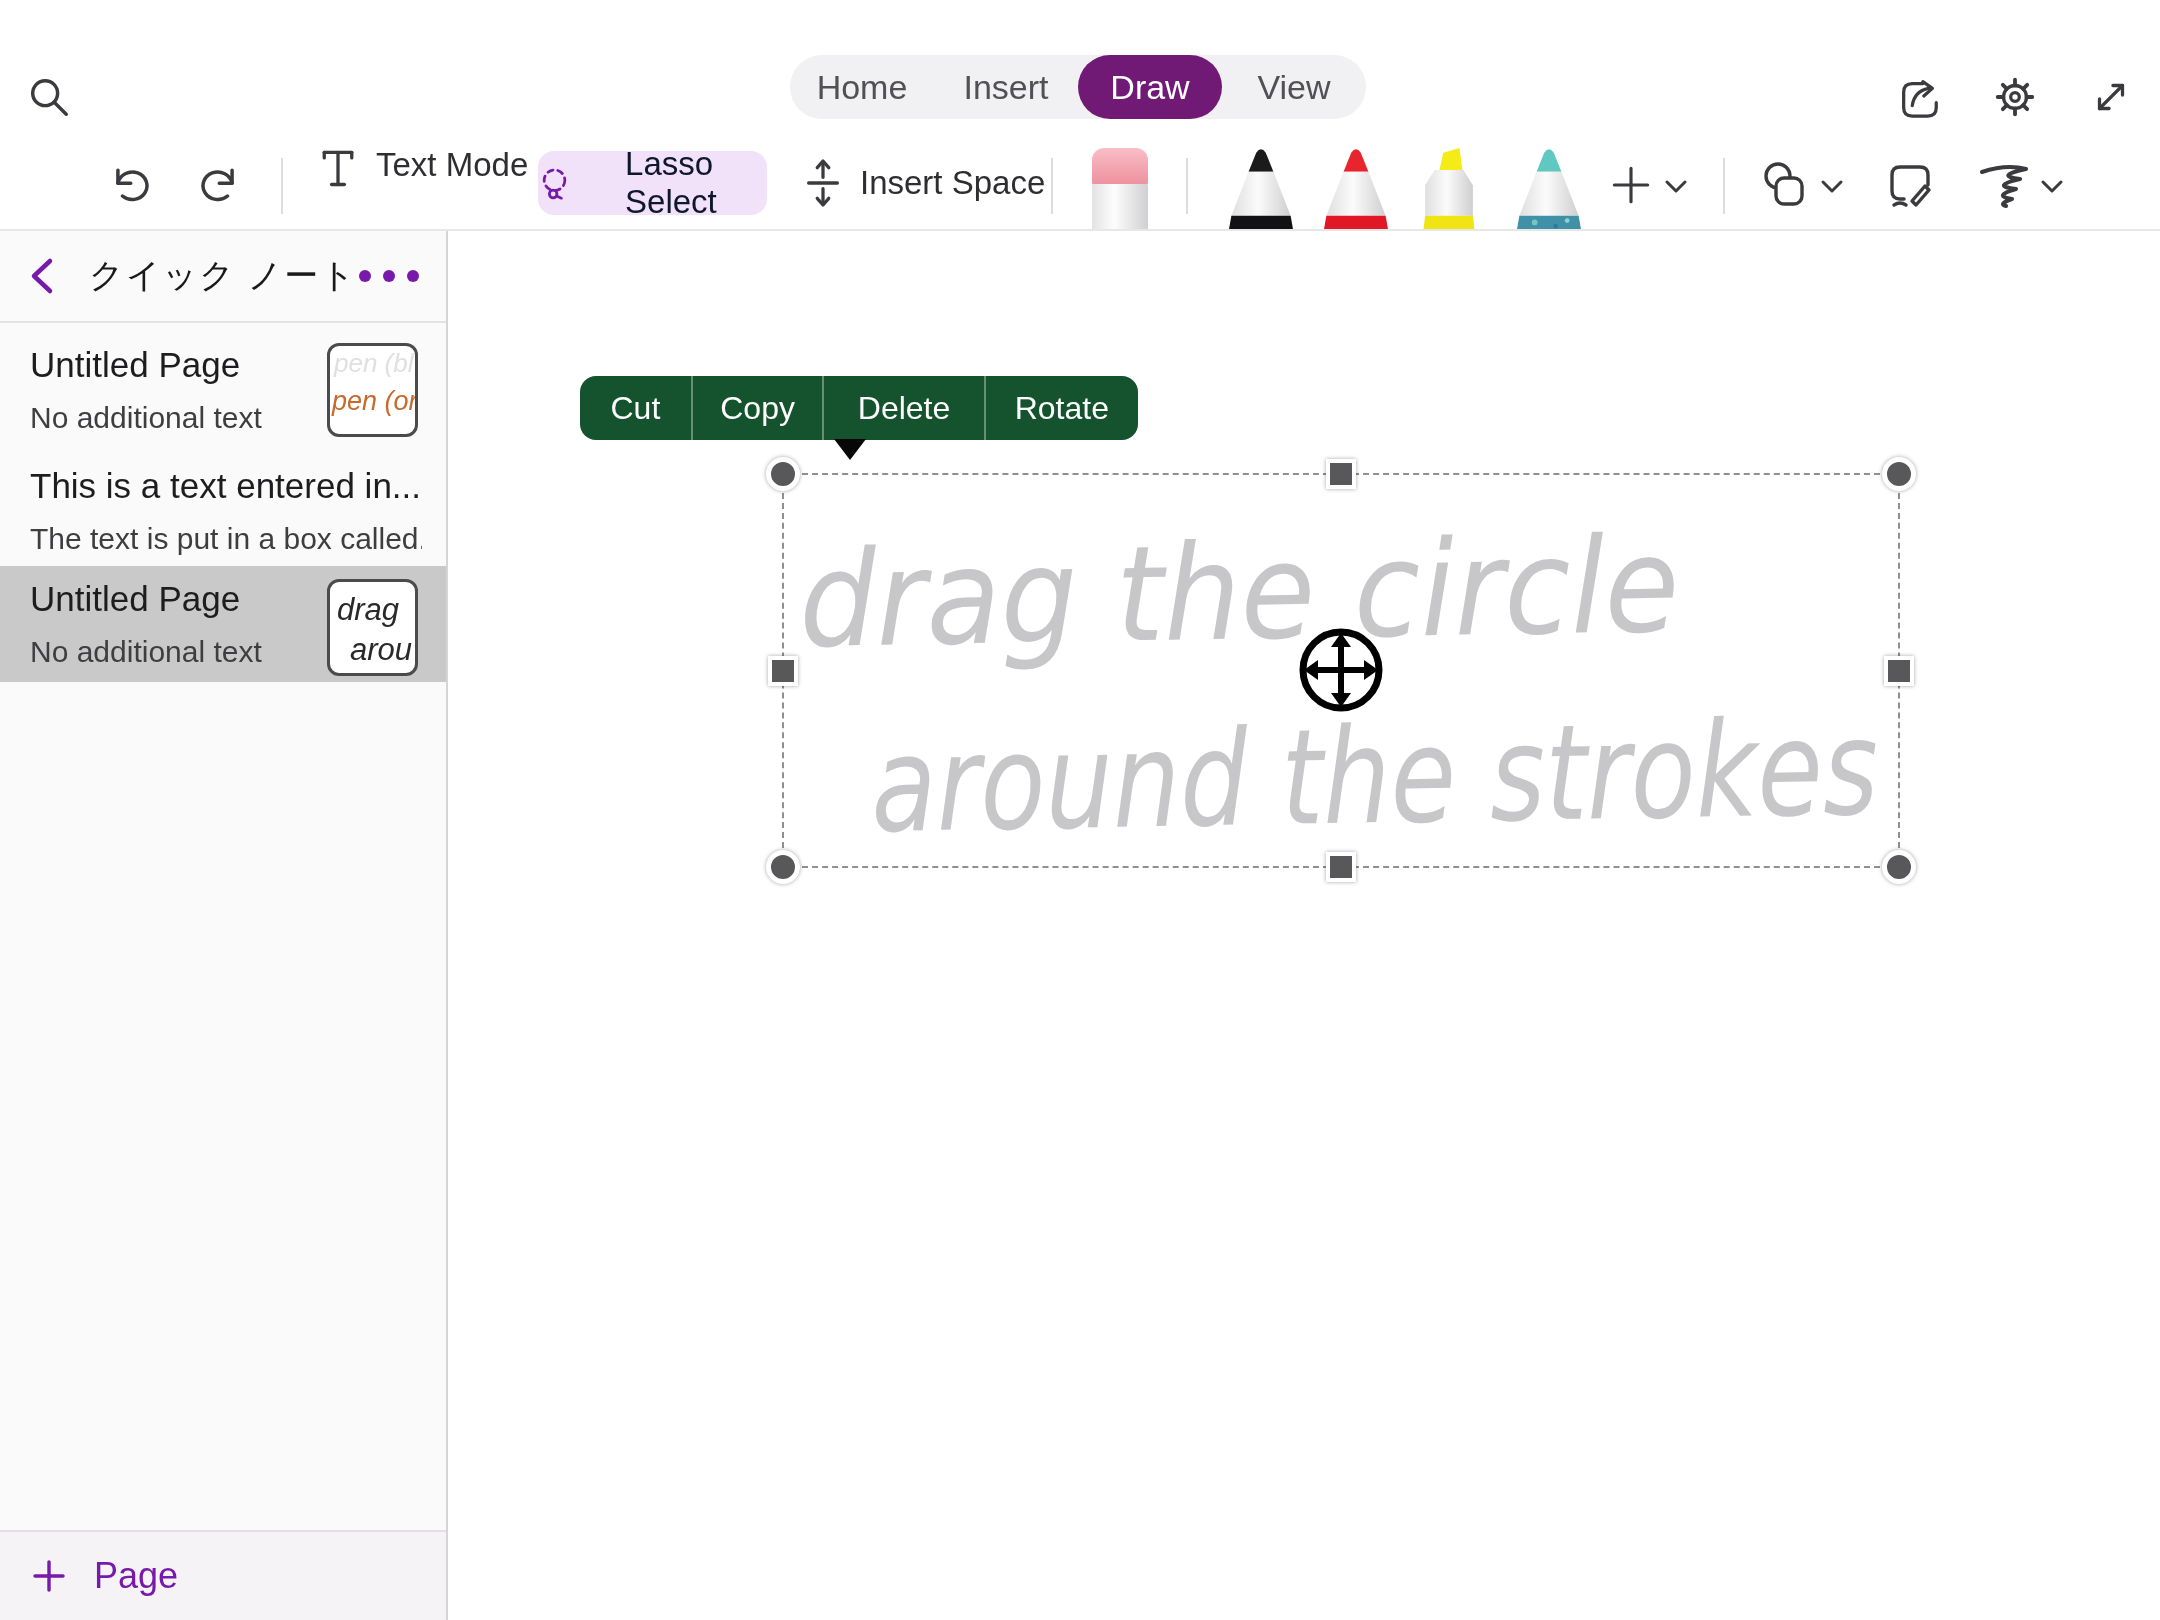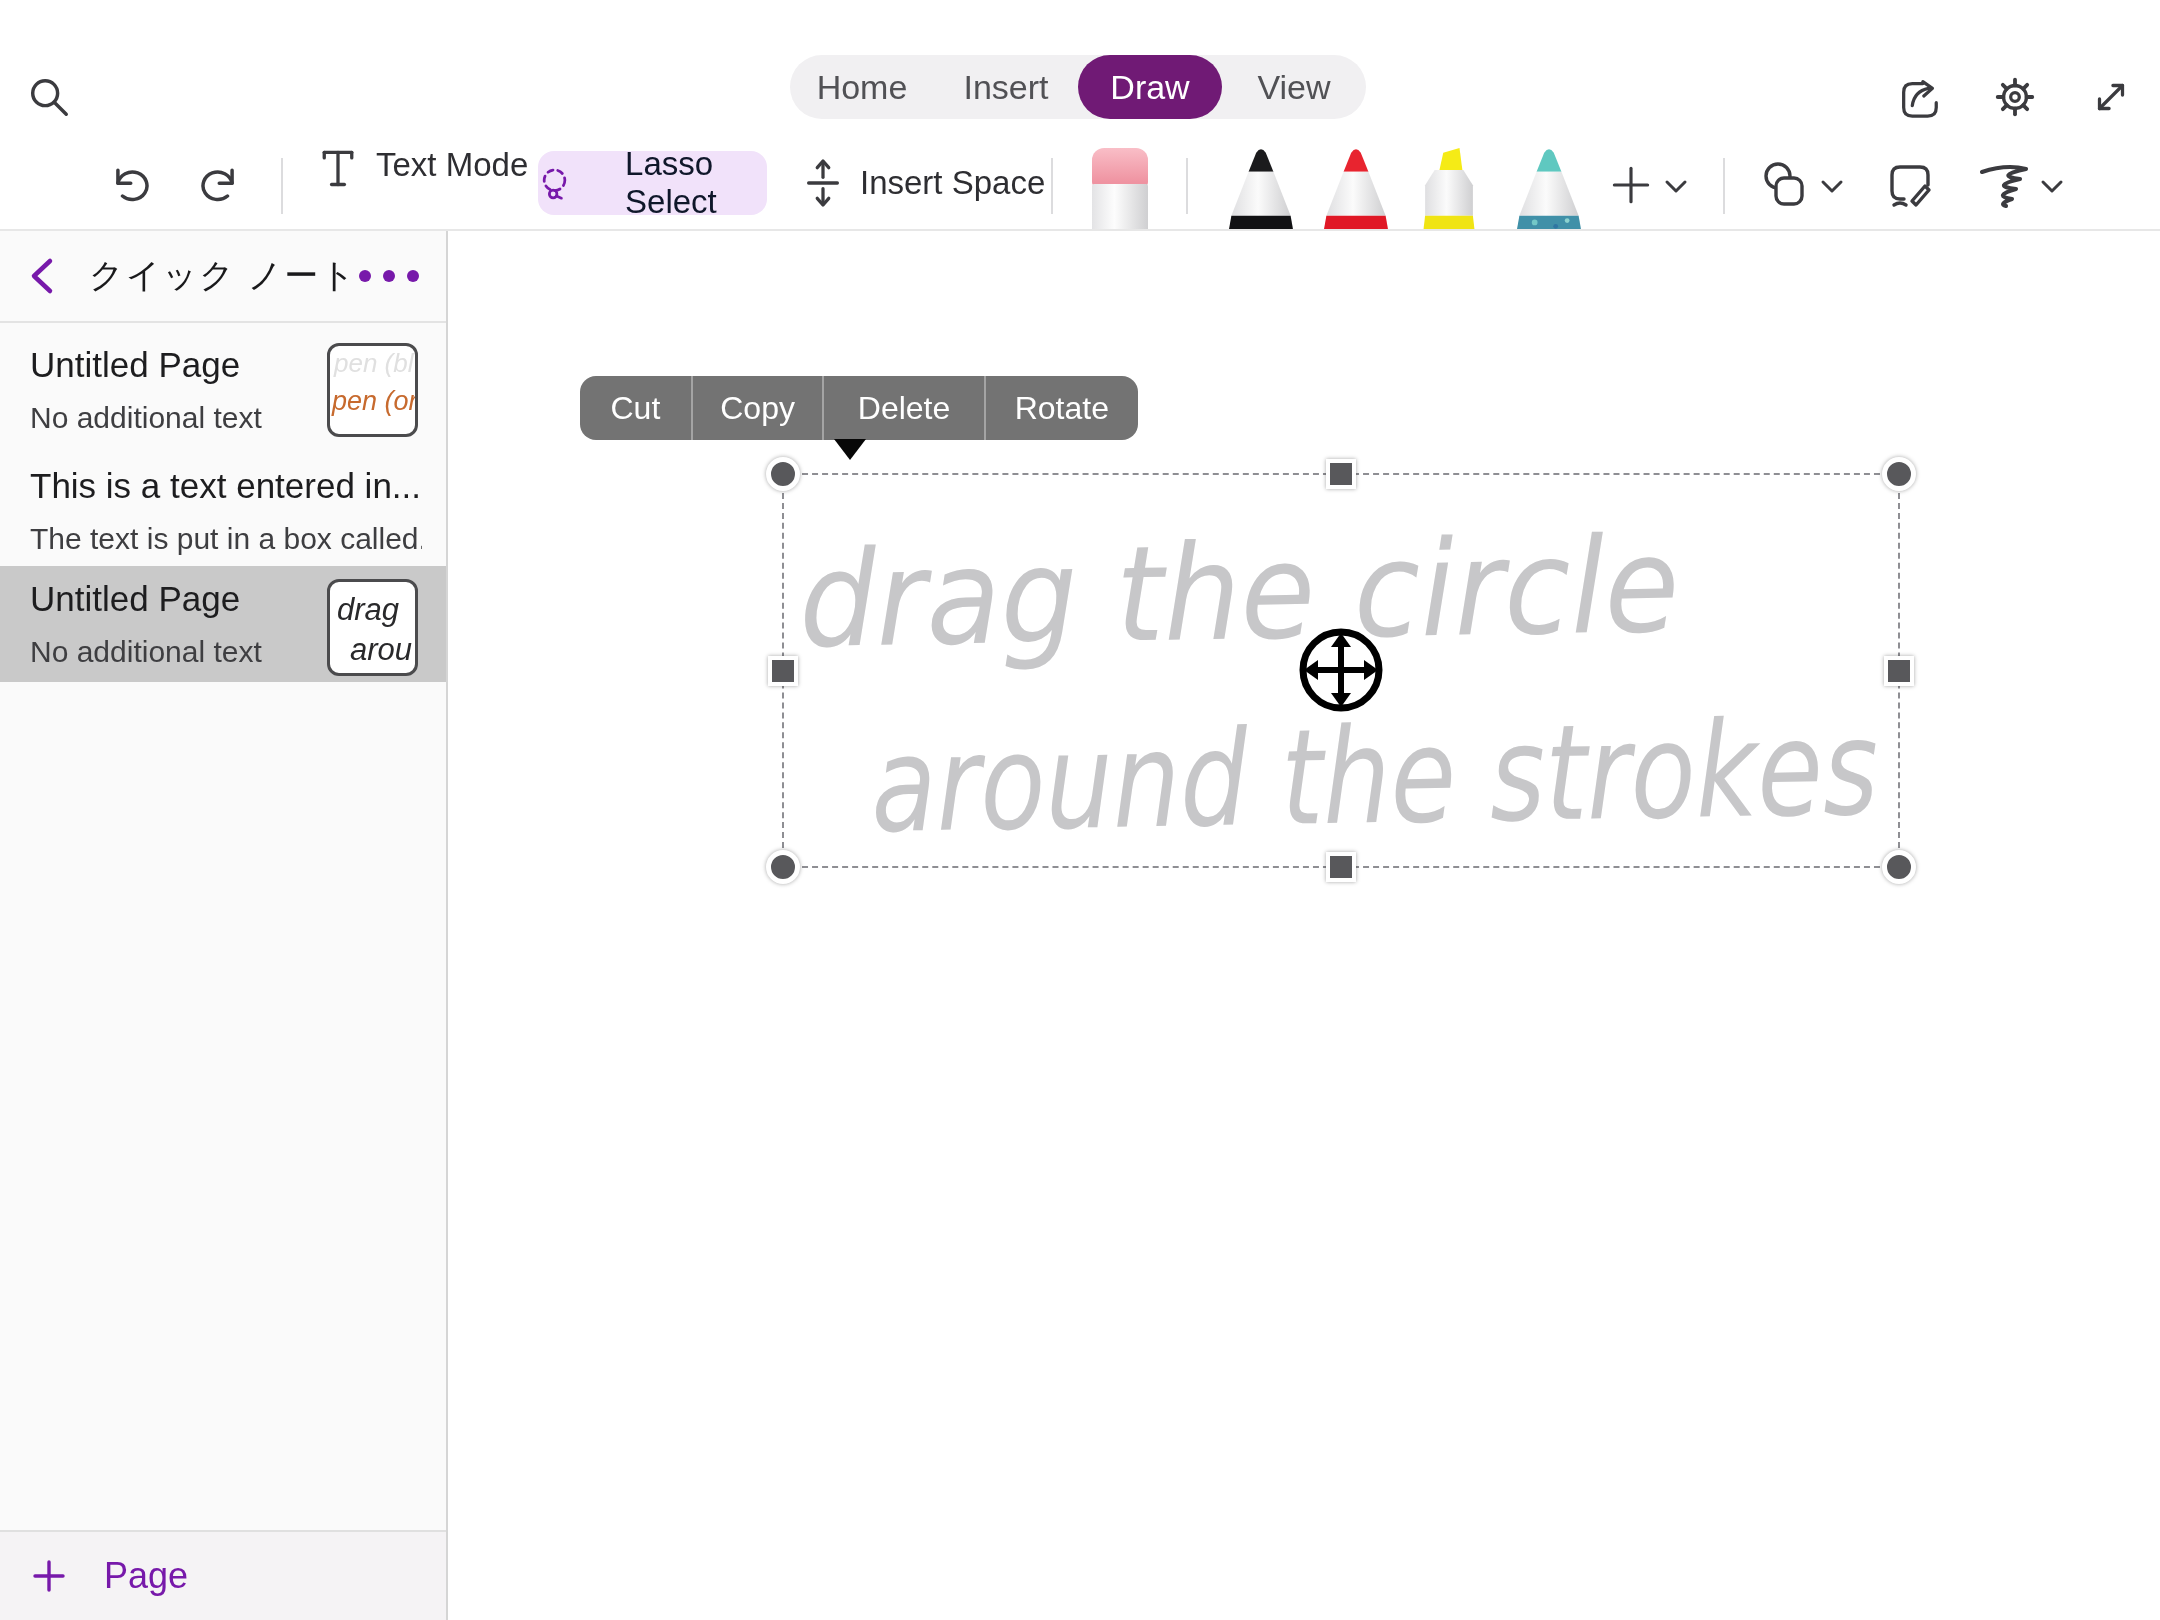--- a/index.html
+++ b/index.html
@@ -43,32 +43,32 @@
     display:flex;align-items:center;}
   .sb-title{flex:1;text-align:center;font-size:34px;color:#19191B;letter-spacing:2px;}
   .sb-item{position:absolute;left:0;width:446px;box-sizing:border-box;padding:0 102px 0 30px;
     display:flex;flex-direction:column;justify-content:center;gap:16px;}
   .sb-item .t{font-size:35px;color:#1D1D1F;white-space:nowrap;overflow:hidden;}
   .sb-item .s{font-size:30px;color:#3E3E41;white-space:nowrap;overflow:hidden;}
   .sb-item.selected{background:#C9C9C9;}
   .thumb{position:absolute;right:28px;width:85px;border:3px solid #4B4B4D;border-radius:12px;
     background:#fff;overflow:hidden;}
   .sb-footer{position:absolute;left:0;bottom:0;width:446px;height:90px;background:#F5F3F5;
-    border-top:2px solid #E0E0E0;display:flex;align-items:center;gap:38px;padding-left:32px;box-sizing:border-box;}
+    border-top:2px solid #E0E0E0;display:flex;align-items:center;gap:28px;padding-left:32px;box-sizing:border-box;}
   .sb-footer .lbl{font-size:36px;color:#7719AA;}
 
   
   .canvas{position:absolute;left:448px;top:231px;width:1712px;height:1389px;background:#fff;}
   .sel{position:absolute;left:334px;top:242px;width:1118px;height:395px;
     border:2.5px dashed #8E8E93;box-sizing:border-box;}
   .h-c{position:absolute;width:24px;height:24px;border-radius:50%;background:#58585B;
     border:5px solid #fff;box-shadow:0 0 4px rgba(0,0,0,.35);}
   .h-s{position:absolute;width:22px;height:22px;background:#58585B;border:4px solid #fff;
     box-shadow:0 0 4px rgba(0,0,0,.35);}
-  .ctxmenu{position:absolute;left:132px;top:145px;width:558px;height:64px;background:#737373;
+  .ctxmenu{position:absolute;left:132px;top:145px;width:558px;height:64px;background:#14532d;
     border-radius:16px;display:flex;overflow:hidden;}
   .ctxbtn{height:64px;display:flex;align-items:center;justify-content:center;color:#fff;
     font-size:32px;}
   .ctxbtn + .ctxbtn{border-left:2px solid rgba(255,255,255,.35);}
   .ctxarrow{position:absolute;left:386px;top:208px;width:0;height:0;
     border-left:16px solid transparent;border-right:16px solid transparent;border-top:21px solid #070707;}
   .ink{position:absolute;left:0;top:0;}
   .ink text{font-family:"DejaVu Sans",sans-serif;font-style:italic;}
 </style>
 </head>

